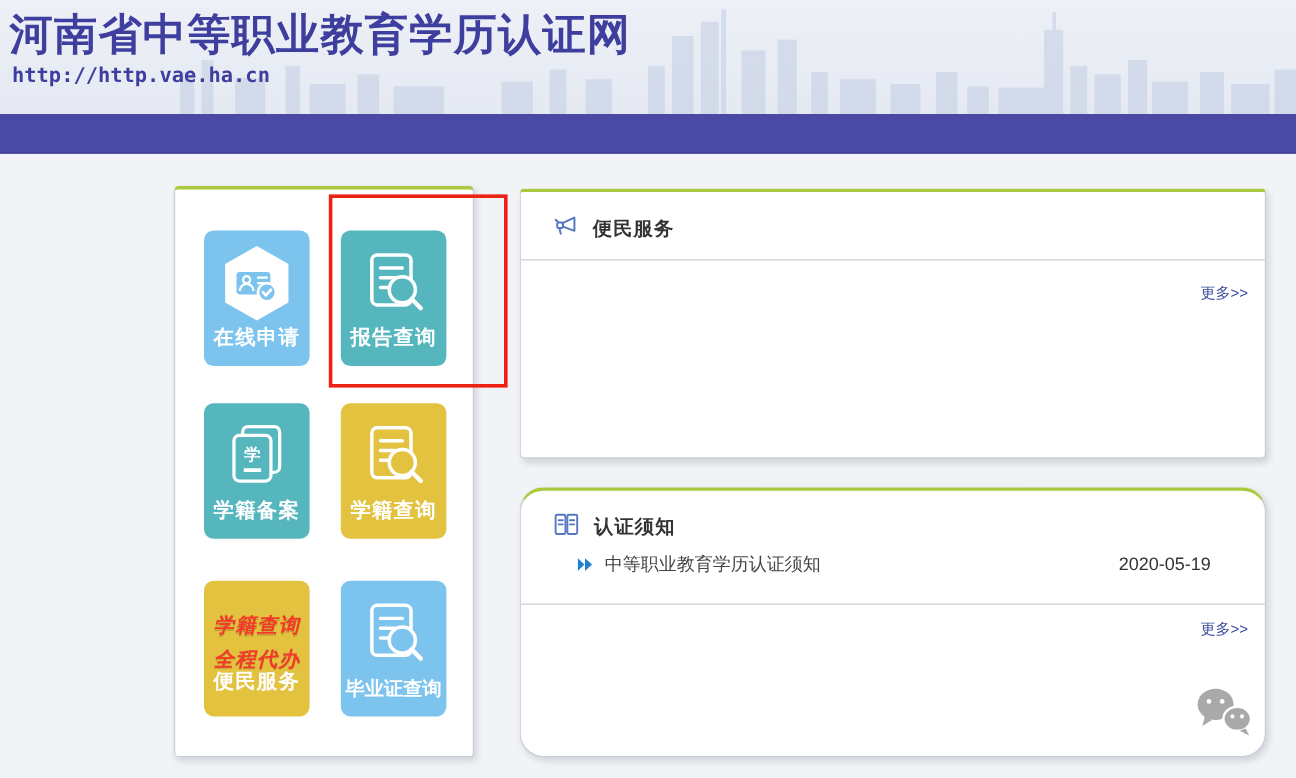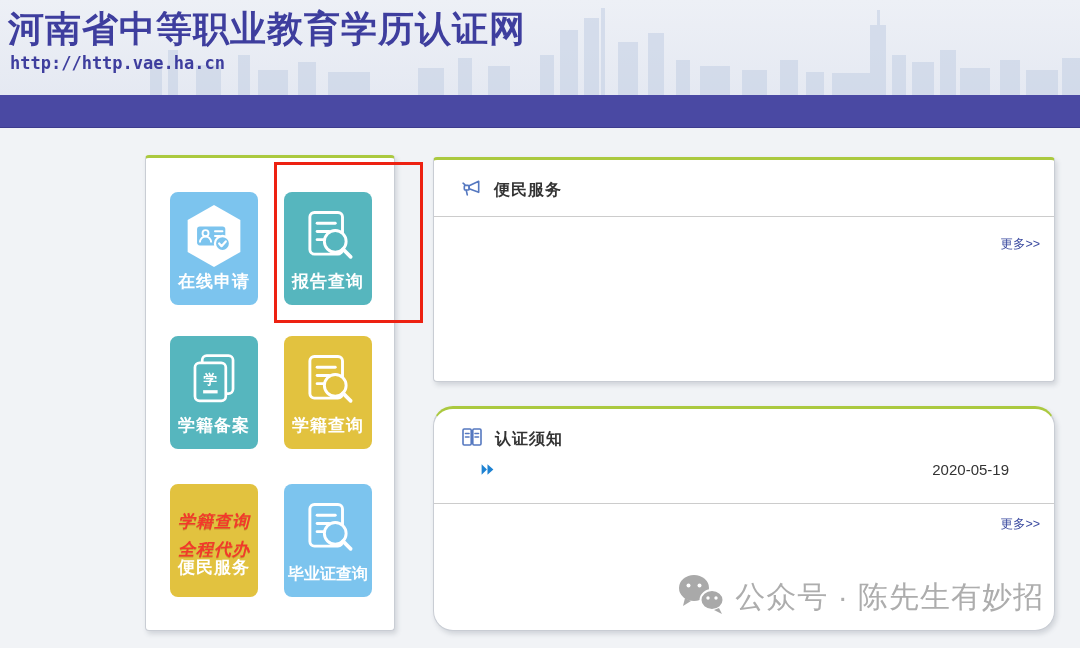--- a/index.html
+++ b/index.html
@@ -226,34 +226,34 @@
     <span class="panel-title">认证须知</span>
   </div>
 
   <div class="notice-item">
     <span class="bullet">
       <svg width="15" height="15" viewBox="0 0 14 14">
         <path d="M1.5 2 L6.5 7 L1.5 12 Z" fill="#1e82d2"></path>
         <path d="M7 2 L12.5 7 L7 12 Z" fill="#1e82d2"></path>
       </svg>
     </span>
+    <span>中等职业教育学历认证须知</span>
     <span class="notice-date">2020-05-19</span>
   </div>
 
   <div class="divider"></div>
   <div class="more">更多&gt;&gt;</div>
 
   <div class="watermark">
     <span>
       <svg width="48" height="42" viewBox="0 0 48 42">
         <ellipse cx="17" cy="15" rx="15" ry="13" fill="#a9a9a9"></ellipse>
         <path d="M8 25 L6 33 L14 28 Z" fill="#a9a9a9"></path>
         <circle cx="11.5" cy="12.5" r="2" fill="#fff"></circle>
         <circle cx="22.5" cy="12.5" r="2" fill="#fff"></circle>
         <ellipse cx="35" cy="27" rx="11.5" ry="10" fill="#a9a9a9" stroke="#fff" stroke-width="2"></ellipse>
         <path d="M42 35 L45 41 L37 37 Z" fill="#a9a9a9"></path>
         <circle cx="31" cy="25" r="1.7" fill="#fff"></circle>
         <circle cx="39" cy="25" r="1.7" fill="#fff"></circle>
       </svg>
     </span>
-    <span>公众号 · 陈先生有妙招</span>
   </div>
 </div>
 
 </body></html>

